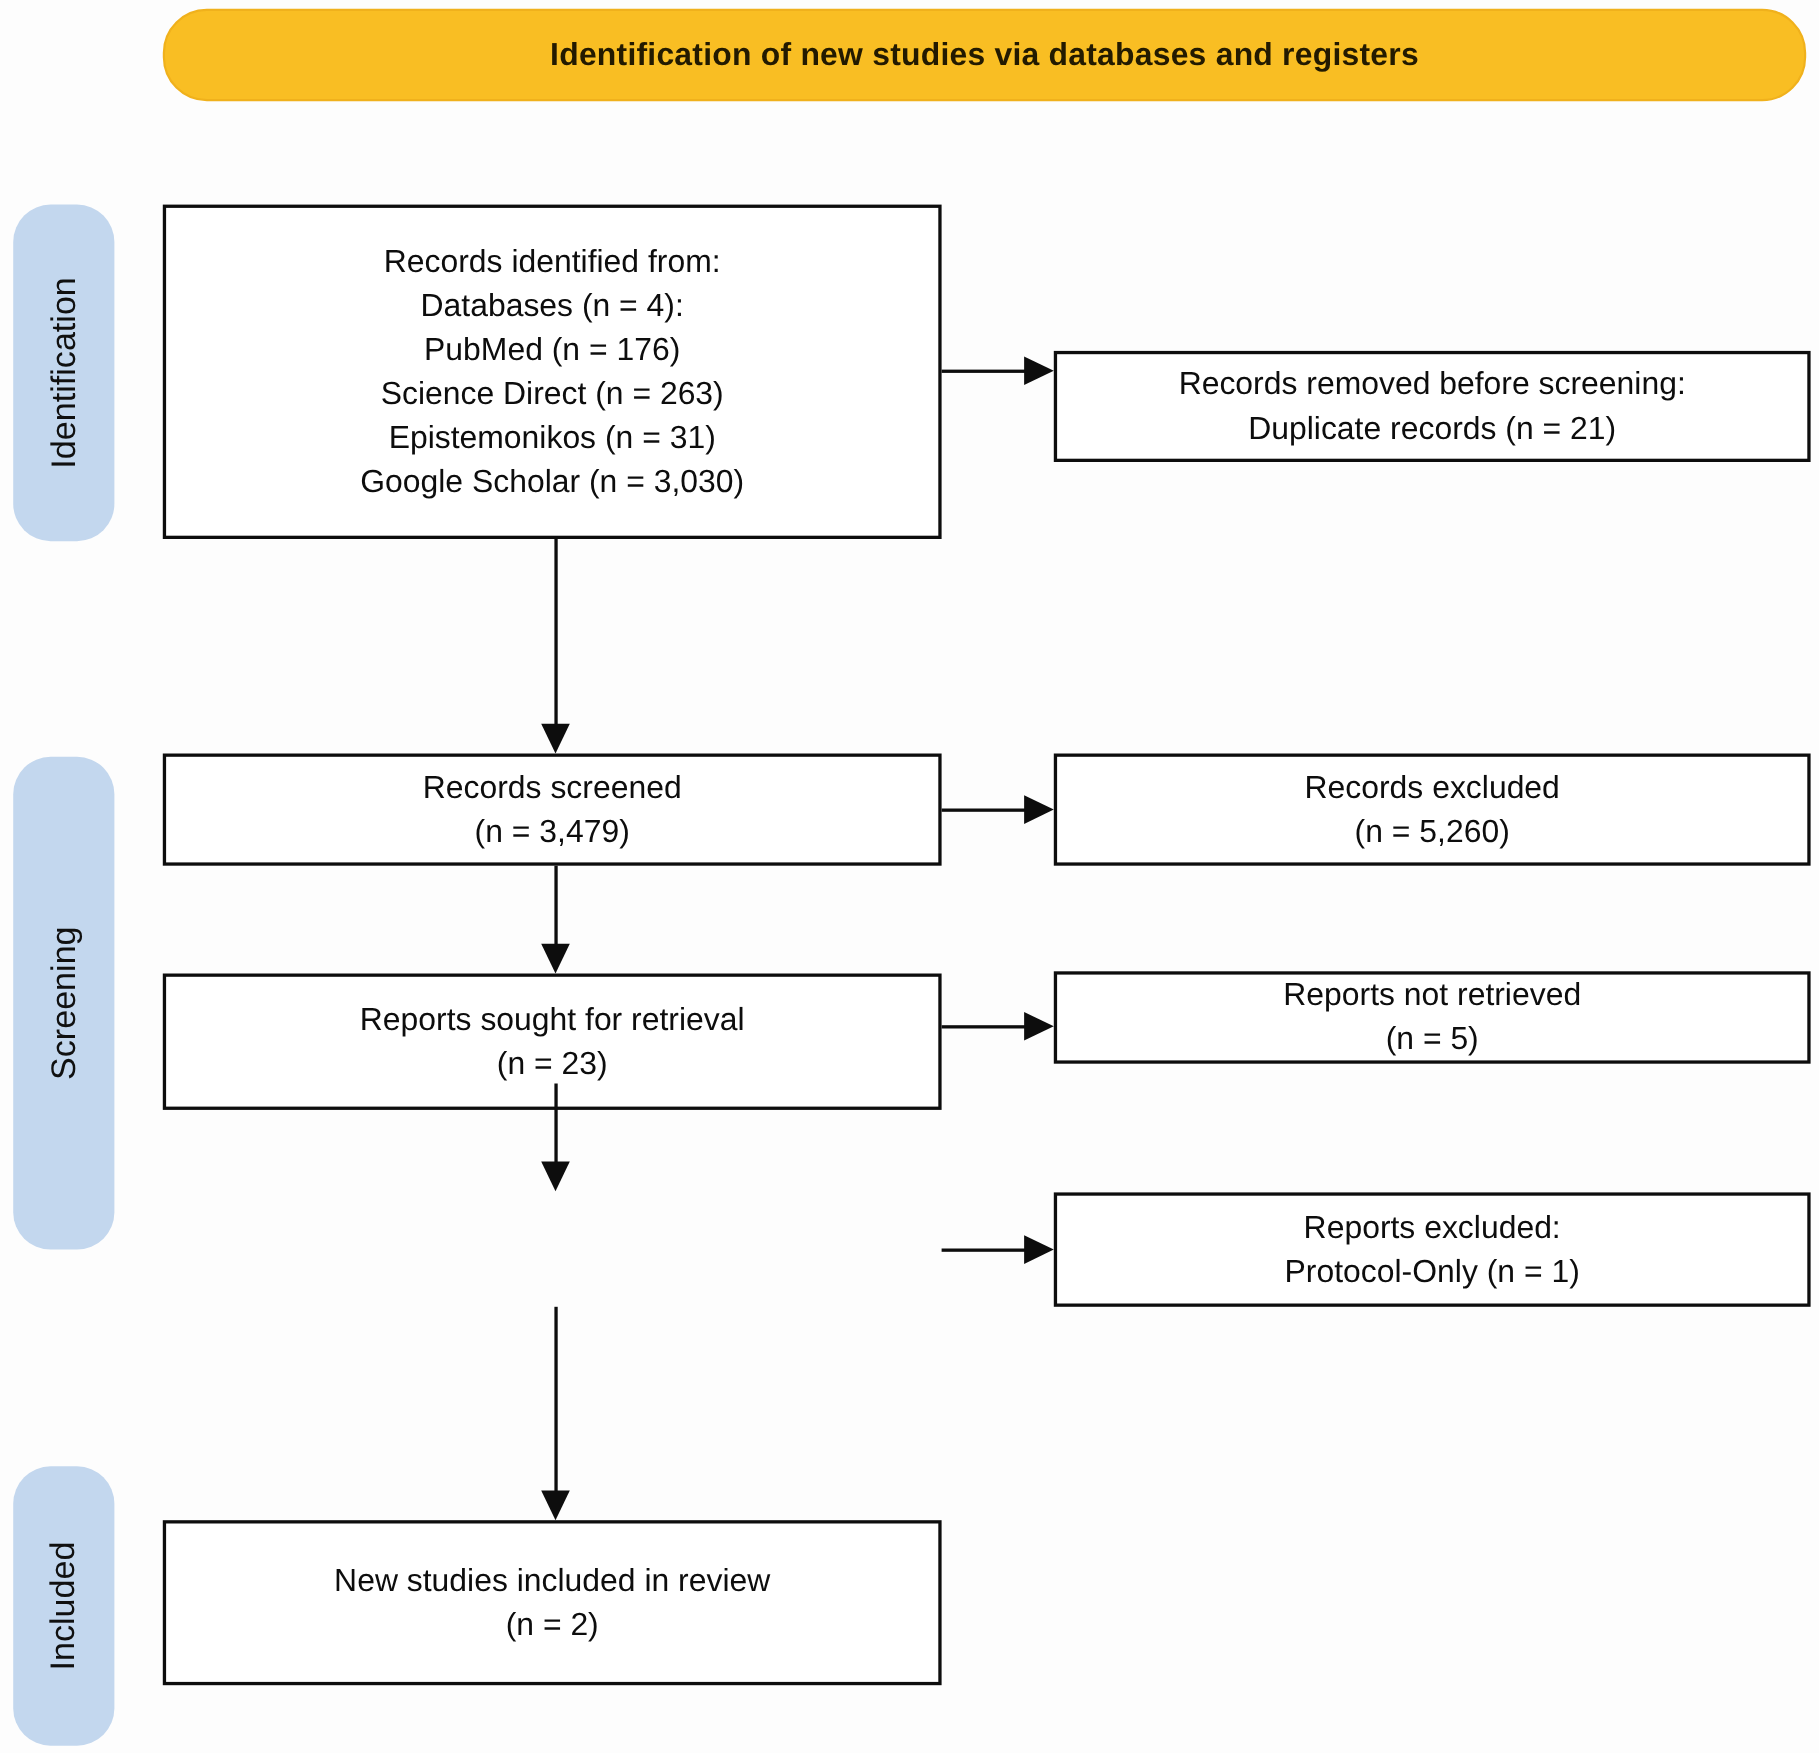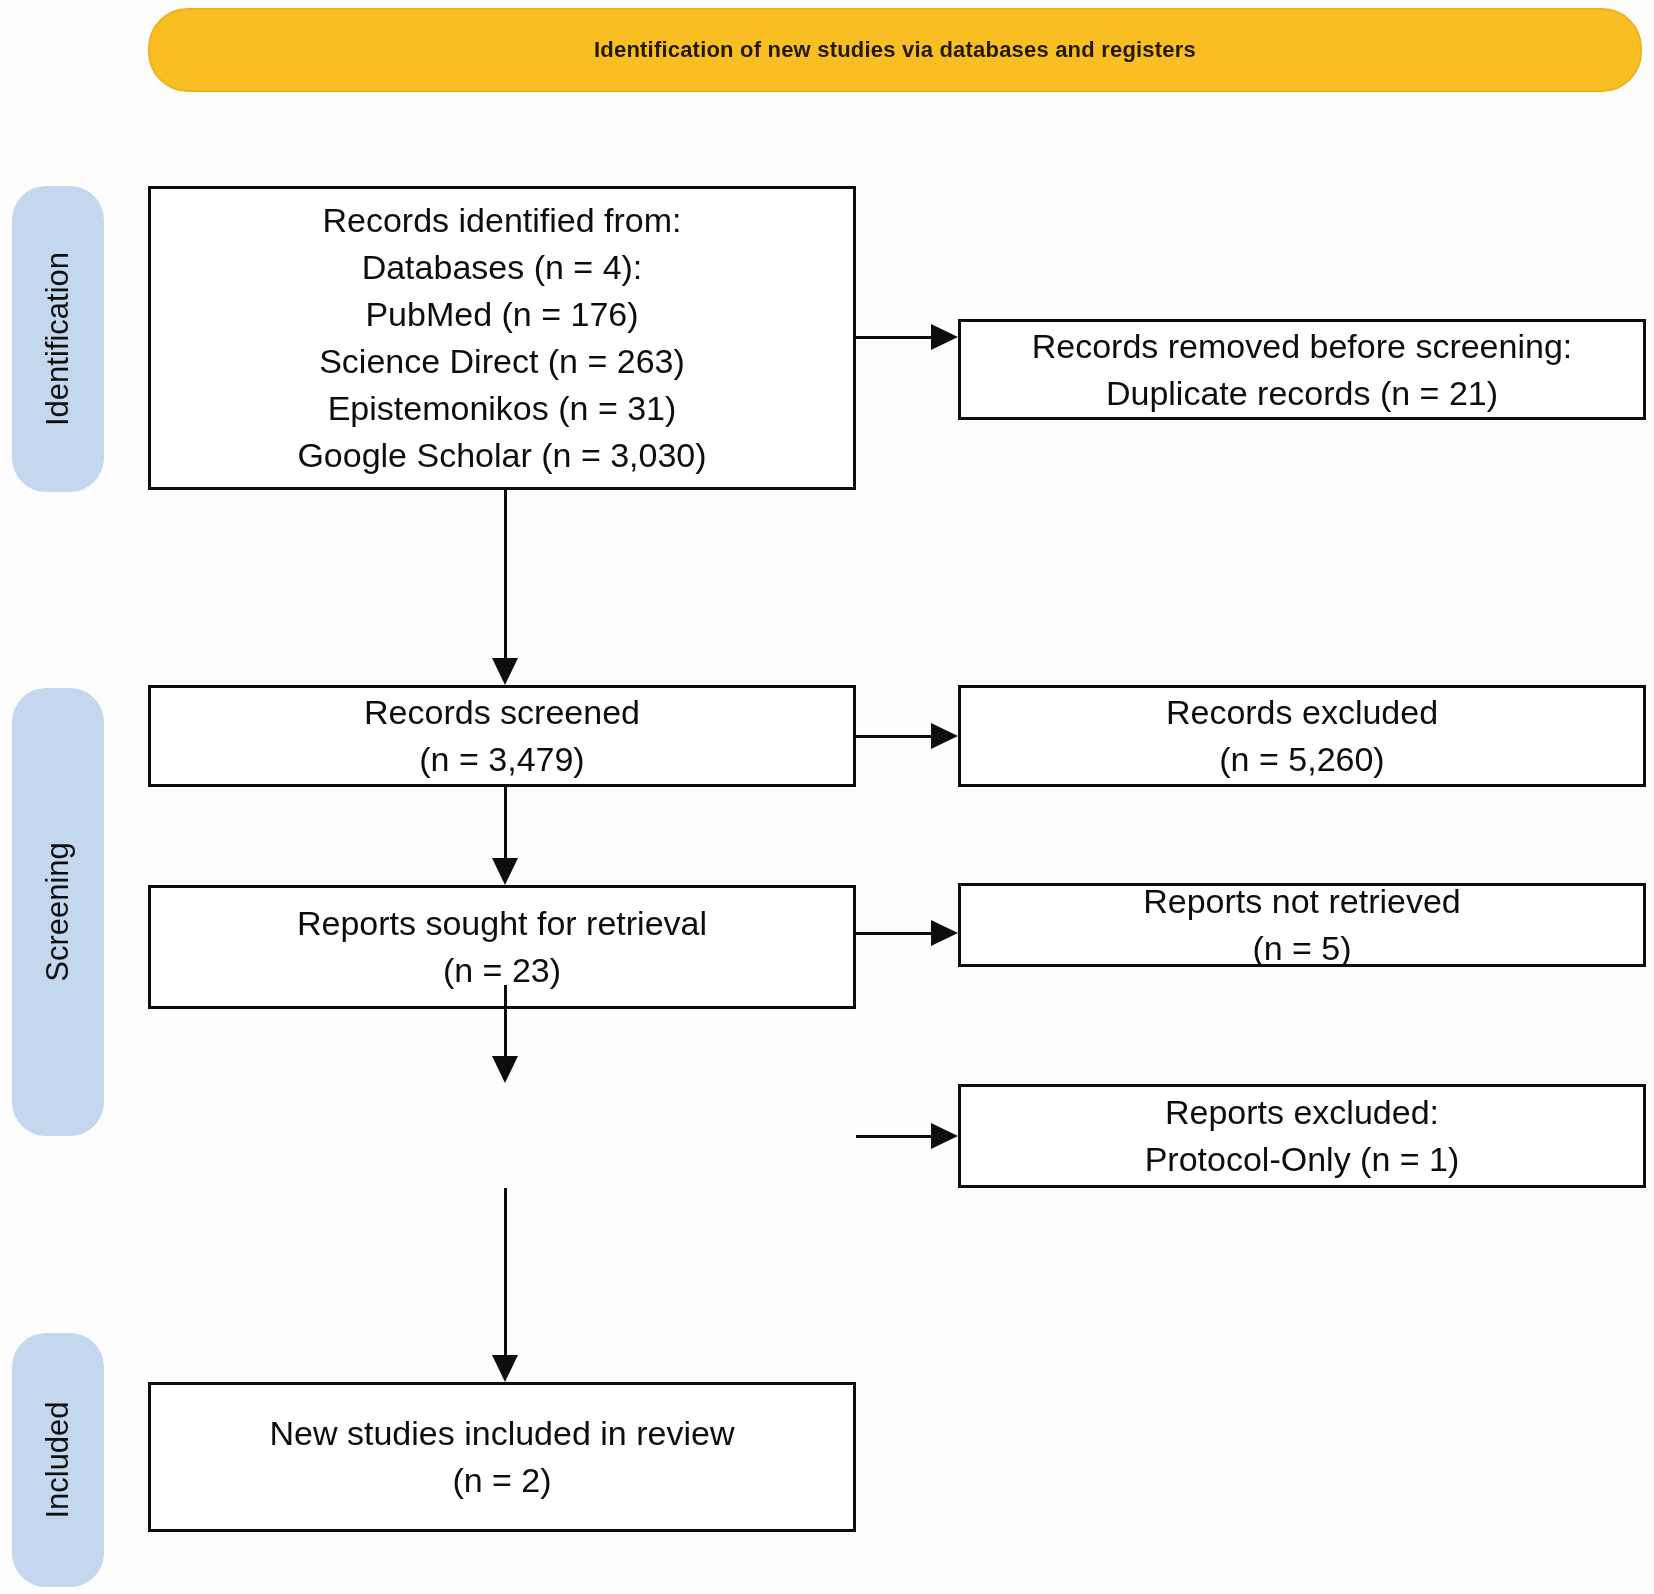--- a/index.html
+++ b/index.html
@@ -19,21 +19,21 @@
     position: absolute;
     left: 148px; top: 8px;
     width: 1494px; height: 84px;
     background: #F9BE23;
     border: 2px solid #f0b11c;
     border-radius: 40px;
     box-sizing: border-box;
     display: flex; align-items: center; justify-content: center;
   }
   .banner span {
-    font-size: 22px;
+    font-size: 29px;
     font-weight: bold;
     color: #231a00;
     letter-spacing: 0.2px;
   }
   .stage {
     position: absolute;
     left: 12px;
     width: 92px;
     background: #C3D7EE;
     border-radius: 34px;
@@ -51,21 +51,21 @@
   .box {
     position: absolute;
     background: #ffffff;
     border: 3px solid #0d0d0d;
     box-sizing: border-box;
     display: flex; align-items: center; justify-content: center;
     text-align: center;
   }
   .box span {
     white-space: pre-line;
-    font-size: 34px;
+    font-size: 29px;
     line-height: 1.38;
     color: #0d0d0d;
     padding: 4px 14px;
   }
   .col-left  { left: 148px; width: 708px; }
   .col-right { left: 958px; width: 688px; }
   #box-identified { top: 186px; height: 304px; }
   #box-removed    { top: 287px; height: 101px; margin-top: 32px; }
   #box-screened   { top: 685px; height: 102px; }
   #box-excluded   { top: 685px; height: 102px; }

